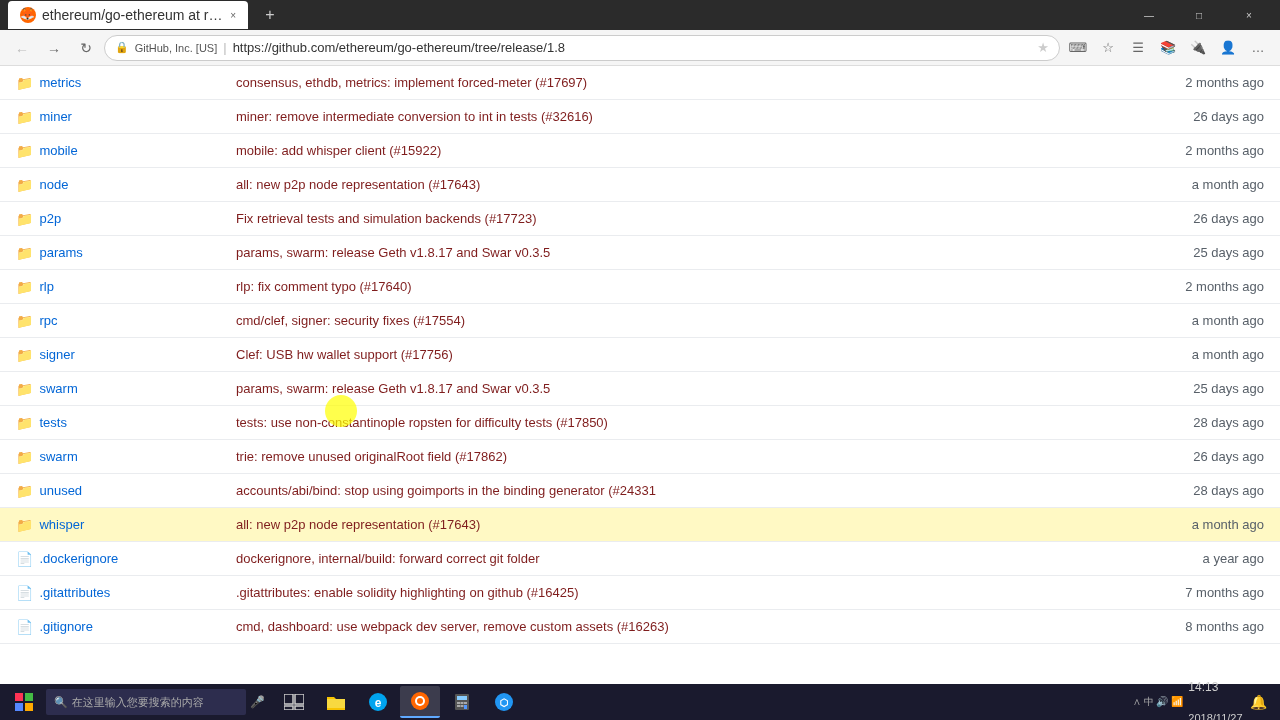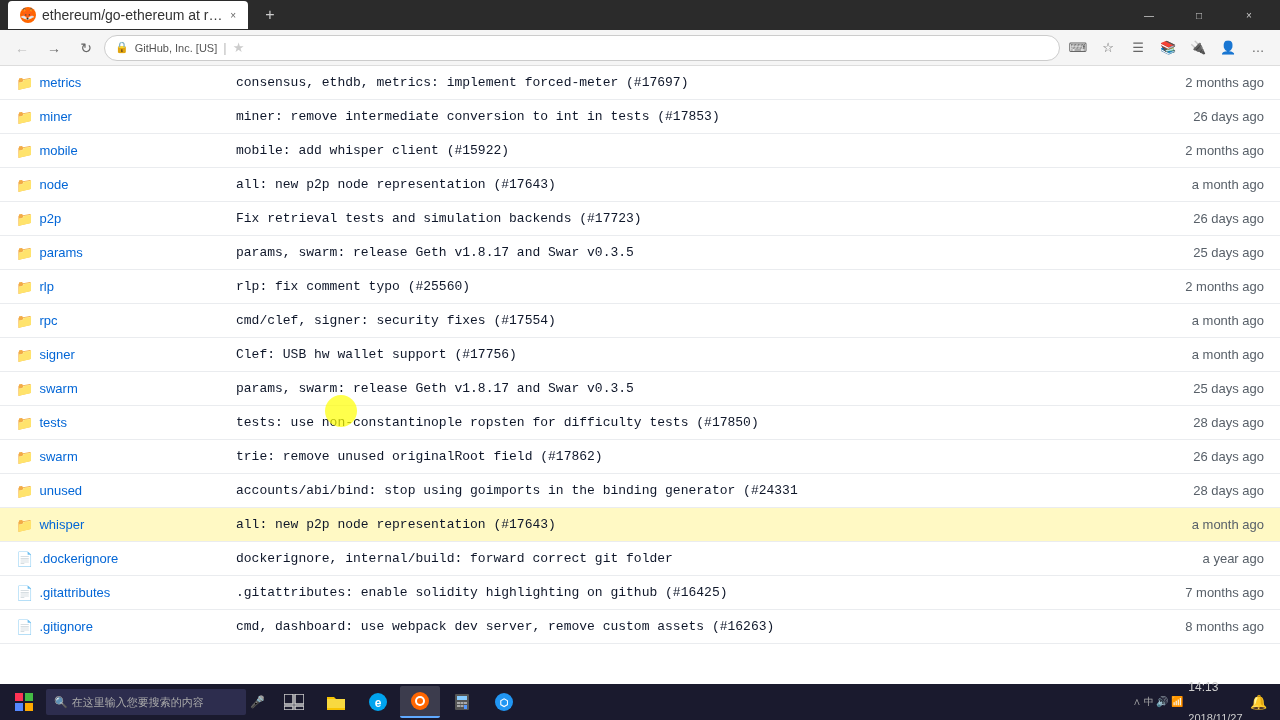--- a/index.html
+++ b/index.html
@@ -73,21 +73,21 @@
     .file-table { width: 100%; border-collapse: collapse; }
     .file-row {
       display: flex;
       align-items: center;
       height: 34px;
       border-bottom: 1px solid #eaecef;
       padding: 0 16px;
     }
     .file-row.highlighted { background: #fff9c4; }
     .col-name { width: 220px; display: flex; align-items: center; gap: 6px; }
-    .col-commit { flex: 1; color: #0f172a; font-family: Liberation Mono, monospace; }
+    .col-commit { flex: 1; color: #7f1d1d; }
     .col-time { width: 120px; text-align: right; color: #586069; }
     .folder-icon { color: #79b8ff; font-size: 14px; }
     .file-icon { color: #959da5; font-size: 14px; }
     .file-link { color: #0366d6; text-decoration: none; cursor: pointer; font-size: 13px; }
     .commit-text { font-size: 13px; }
 
     
     .taskbar {
       position: fixed;
       bottom: 0;
@@ -172,20 +172,21 @@
 </div>
 
 <div class="addressbar">
   <div class="nav-btn disabled">←</div>
   <div class="nav-btn">→</div>
   <div class="nav-btn">↻</div>
   <div class="address-box">
     <span class="address-lock">🔒</span>
     <span class="address-lock">GitHub, Inc. [US]</span>
     <span style="color:#bbb">|</span>
+    <span class="address-text">https://github.com/ethereum/go-ethereum/tree/release/1.8</span>
     <span style="color:#ccc; font-size:13px;">★</span>
   </div>
   <div class="toolbar-right">
     <div class="toolbar-icon">⌨</div>
     <div class="toolbar-icon">☆</div>
     <div class="toolbar-icon">☰</div>
     <div class="toolbar-icon">📚</div>
     <div class="toolbar-icon">🔌</div>
     <div class="toolbar-icon">👤</div>
     <div class="toolbar-icon">…</div>
@@ -207,21 +208,21 @@
             </div>
           </td>
         </tr>
         <tr>
           <td colspan="3" style="padding: 0px;">
             <div class="file-row">
               <div class="col-name">
                 <span class="folder-icon">📁</span>
                 <a class="file-link" href="#">miner</a>
               </div>
-              <div class="col-commit commit-text">miner: remove intermediate conversion to int in tests (#17853)</div>
+              <div class="col-commit commit-text">miner: remove intermediate conversion to int in tests (#32616)</div>
               <div class="col-time">26 days ago</div>
             </div>
           </td>
         </tr>
         <tr>
           <td colspan="3" style="padding: 0px;">
             <div class="file-row">
               <div class="col-name">
                 <span class="folder-icon">📁</span>
                 <a class="file-link" href="#">mobile</a>
@@ -267,21 +268,21 @@
             </div>
           </td>
         </tr>
         <tr>
           <td colspan="3" style="padding: 0px;">
             <div class="file-row">
               <div class="col-name">
                 <span class="folder-icon">📁</span>
                 <a class="file-link" href="#">rlp</a>
               </div>
-              <div class="col-commit commit-text">rlp: fix comment typo (#25560)</div>
+              <div class="col-commit commit-text">rlp: fix comment typo (#17640)</div>
               <div class="col-time">2 months ago</div>
             </div>
           </td>
         </tr>
         <tr>
           <td colspan="3" style="padding: 0px;">
             <div class="file-row">
               <div class="col-name">
                 <span class="folder-icon">📁</span>
                 <a class="file-link" href="#">rpc</a>

